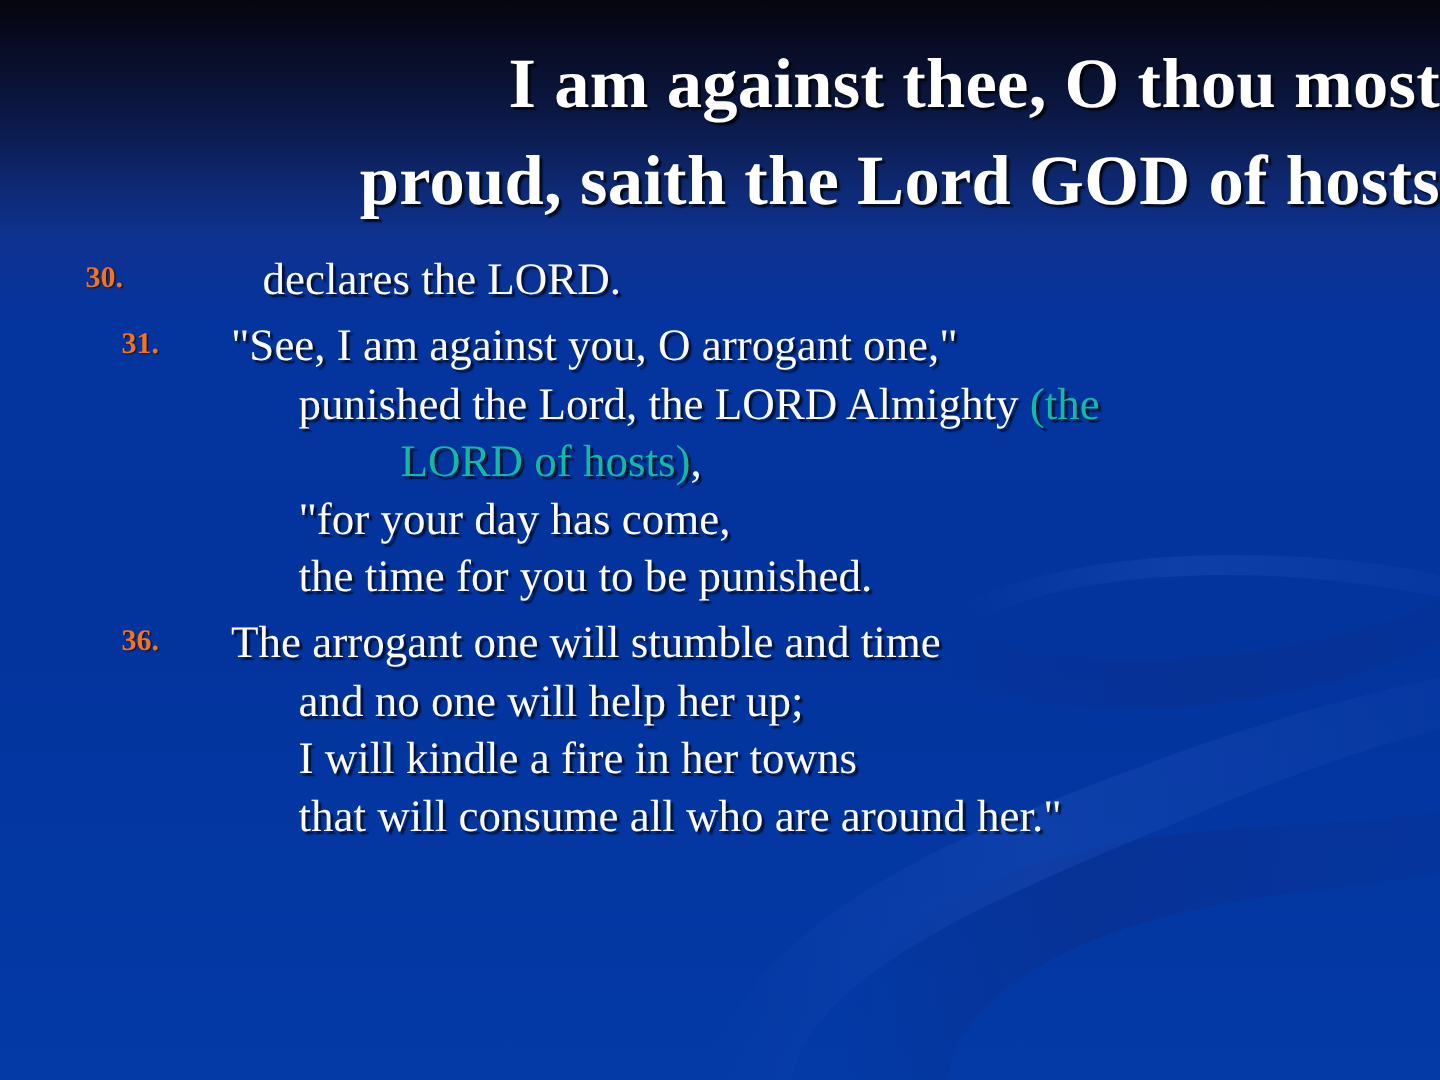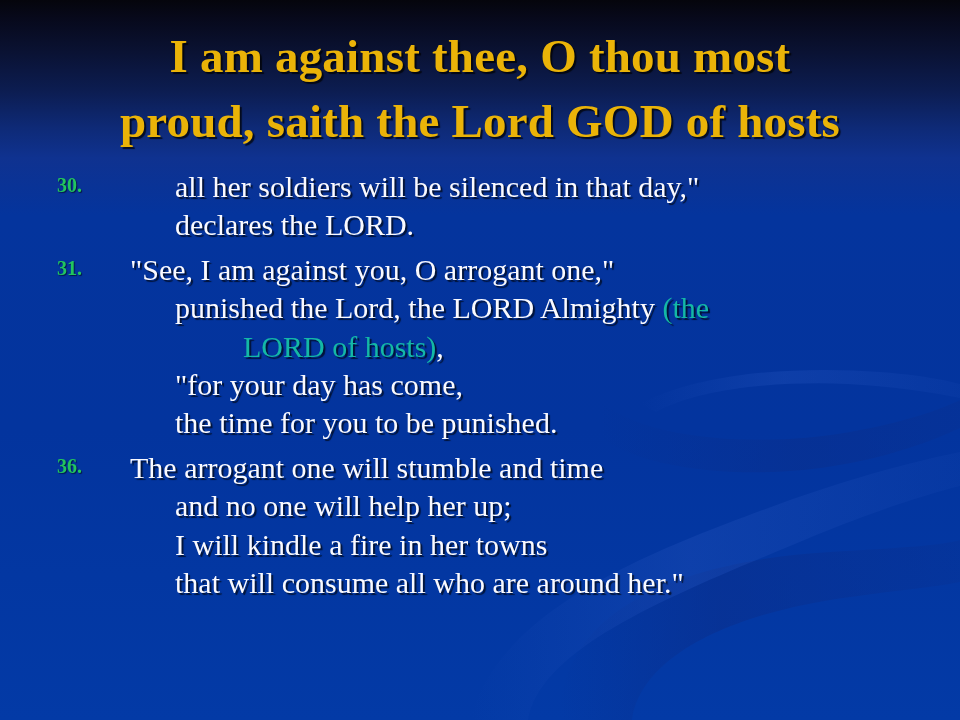--- a/index.html
+++ b/index.html
@@ -42,48 +42,48 @@
     position: absolute;
     inset: 0;
   }
 
   
   .title {
     position: absolute;
     left: 0;
     top: 24px;
     width: 960px;
-    text-align: center;
-    color: #eab308;
+    text-align: right;
+    color: #ffffff;
     font-size: 47px;
     font-weight: bold;
     line-height: 1.38;
     letter-spacing: 0.2px;
     text-shadow: 2px 2px 1px rgba(0,0,0,0.72);
     white-space: pre-line;
   }
 
   
   .body-block {
     position: absolute;
     left: 0;
     top: 168px;
     width: 960px;
   }
   .verse {
     position: relative;
     padding-left: 130px;
   }
-  .verse + .verse { margin-top: 6px; }
+  .verse + .verse { margin-top: 6px; margin-left: 24px; }
 
   .verse-num {
     position: absolute;
     left: 57px;
     top: 6px;
-    color: #22c55e;
+    color: #f97316;
     font-size: 20px;
     font-weight: bold;
     text-shadow: 1px 1px 1px rgba(0,0,0,0.55);
   }
   .line {
     color: #FAFAFF;
     font-size: 30px;
     line-height: 1.28;
     text-shadow: 2px 2px 1px rgba(0,0,0,0.65);
     white-space: pre;
@@ -131,21 +131,20 @@
 
   <div id="content">
 
     <div class="title">I am against thee, O thou most
 proud, saith the Lord GOD of hosts</div>
 
     <div class="body-block">
 
       <div class="verse">
         <span class="verse-num">30.</span>
-        <div class="line indent-1">all her soldiers will be silenced in that day,"</div>
         <div class="line indent-1">declares the LORD.</div>
       </div>
 
       <div class="verse">
         <span class="verse-num">31.</span>
         <div class="line">"See, I am against you, O arrogant one,"</div>
         <div class="line indent-1"><span>punished the Lord, the LORD Almighty </span><span class="green">(the</span></div>
         <div class="line indent-2"><span class="green">LORD of hosts)</span><span>,</span></div>
         <div class="line indent-1">"for your day has come,</div>
         <div class="line indent-1">the time for you to be punished.</div>

